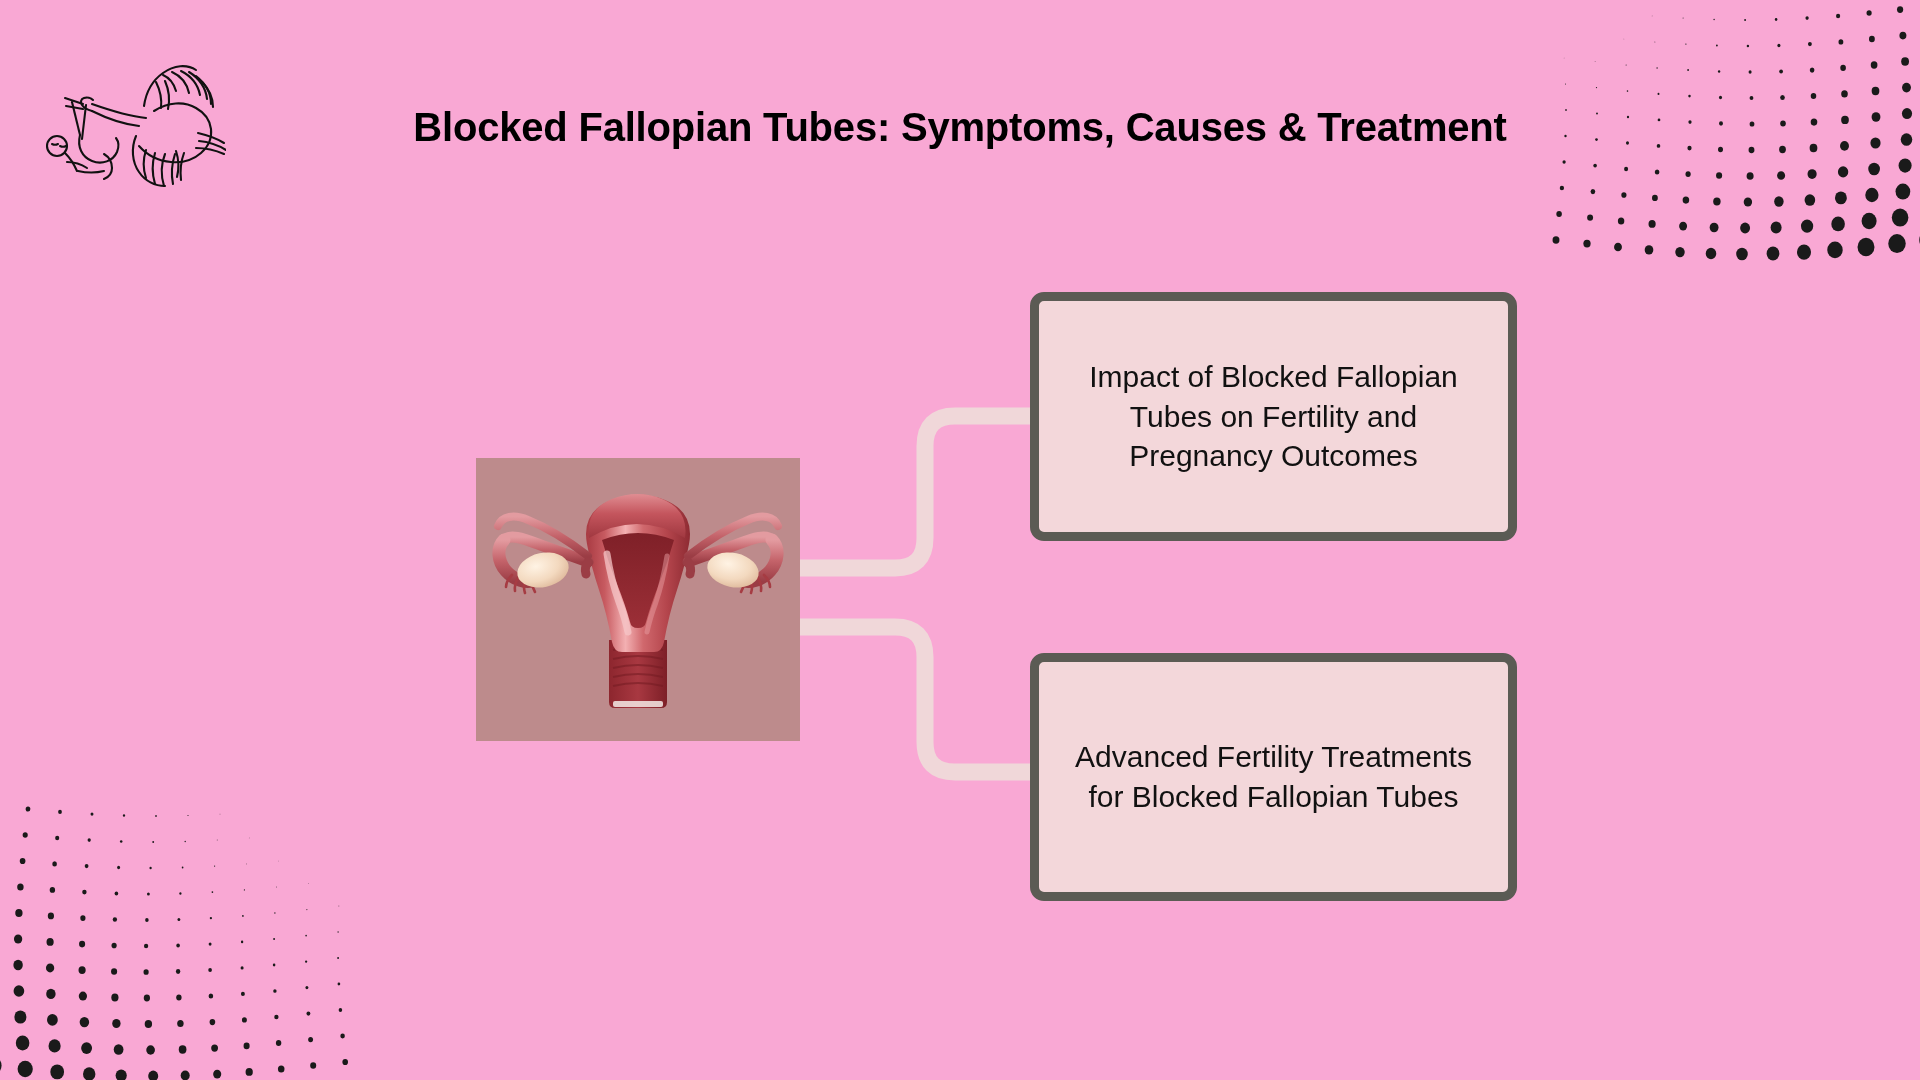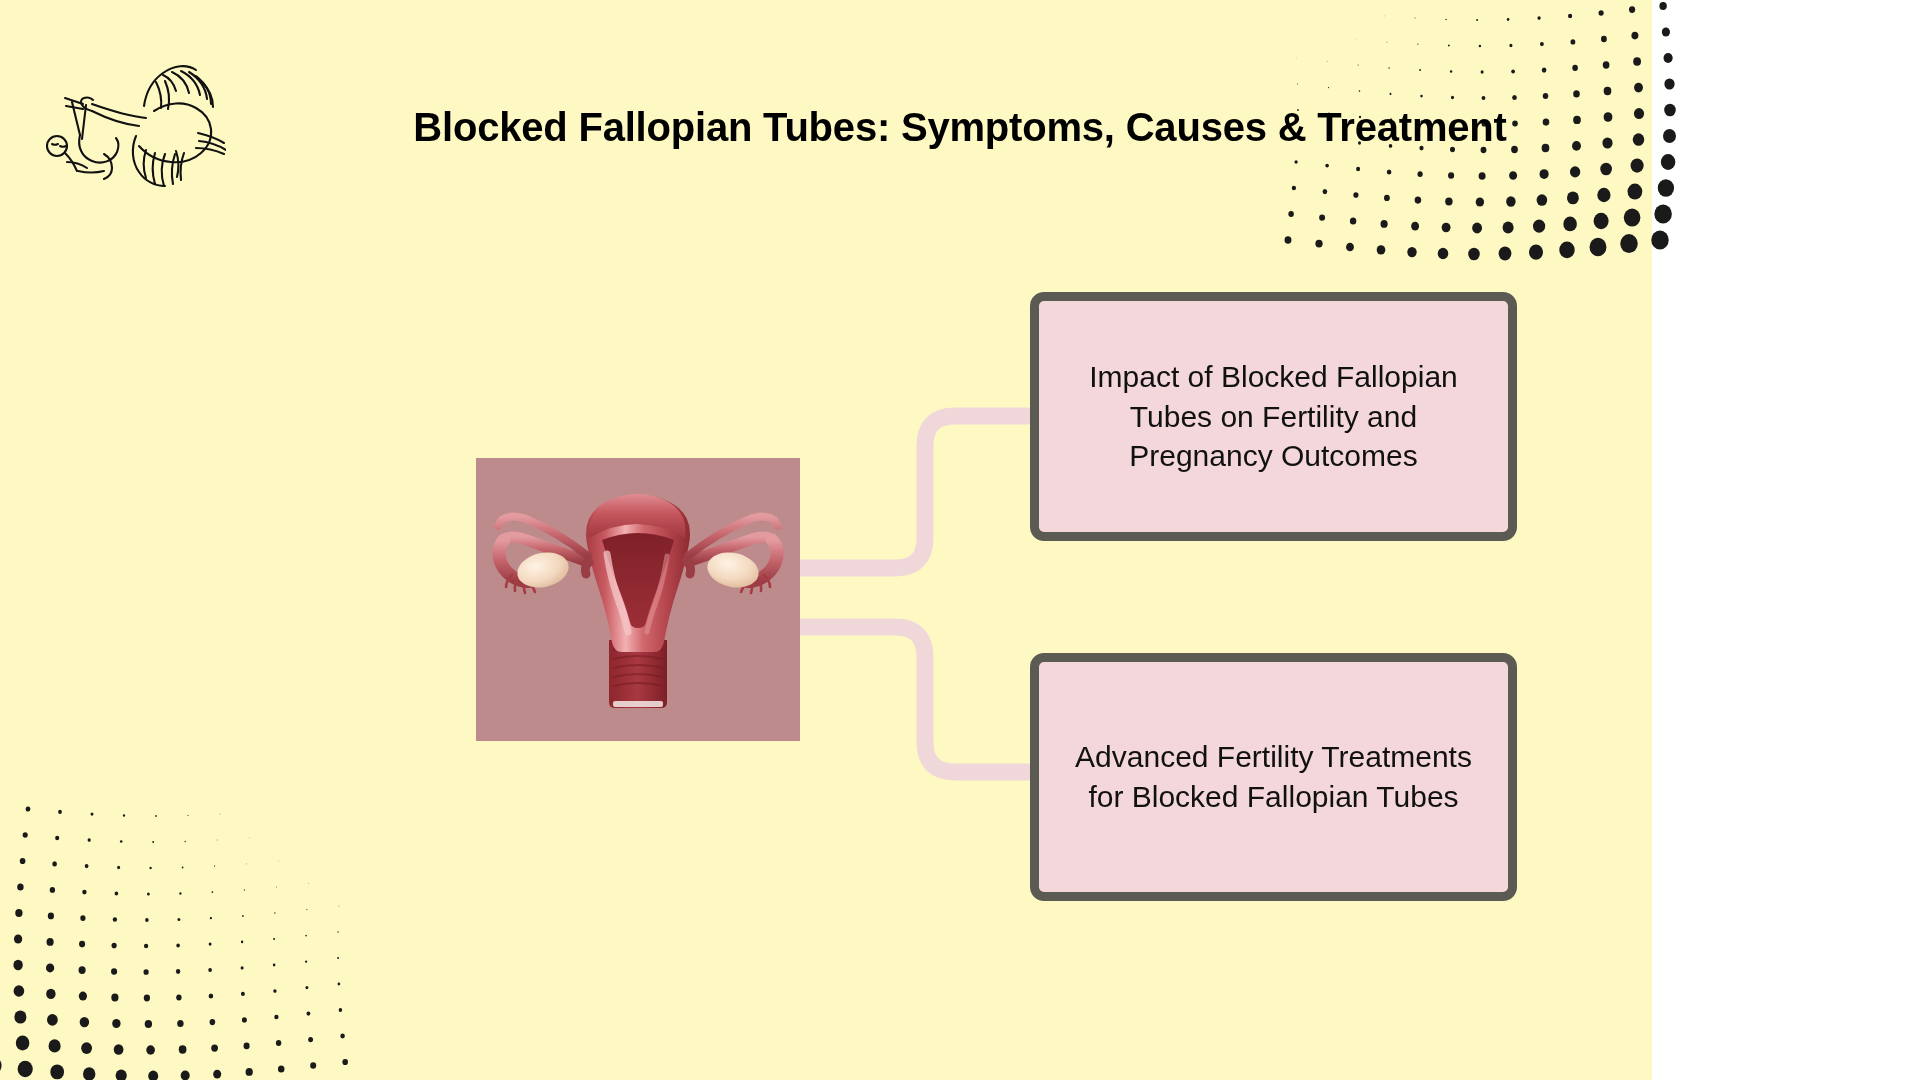--- a/index.html
+++ b/index.html
@@ -5,22 +5,22 @@
   html, body {
     margin: 0; padding: 0;
     width: 1920px; height: 1080px;
     background: #ffffff;
     overflow: hidden;
   }
   body { font-family: "Liberation Sans", sans-serif; }
 
   #slide {
     position: relative;
-    width: 1652px; height: 1080px;
-    background: #fef9c3;
+    width: 1920px; height: 1080px;
+    background: #f9a8d4;
   }
 
   
   .halftone { position: absolute; }
   #halftone-top-right { top: -30px; right: -40px; width: 420px; height: 300px; }
   #halftone-bottom-left { bottom: -40px; left: -50px; width: 430px; height: 330px; }
 
   
   #logo {
     position: absolute;

